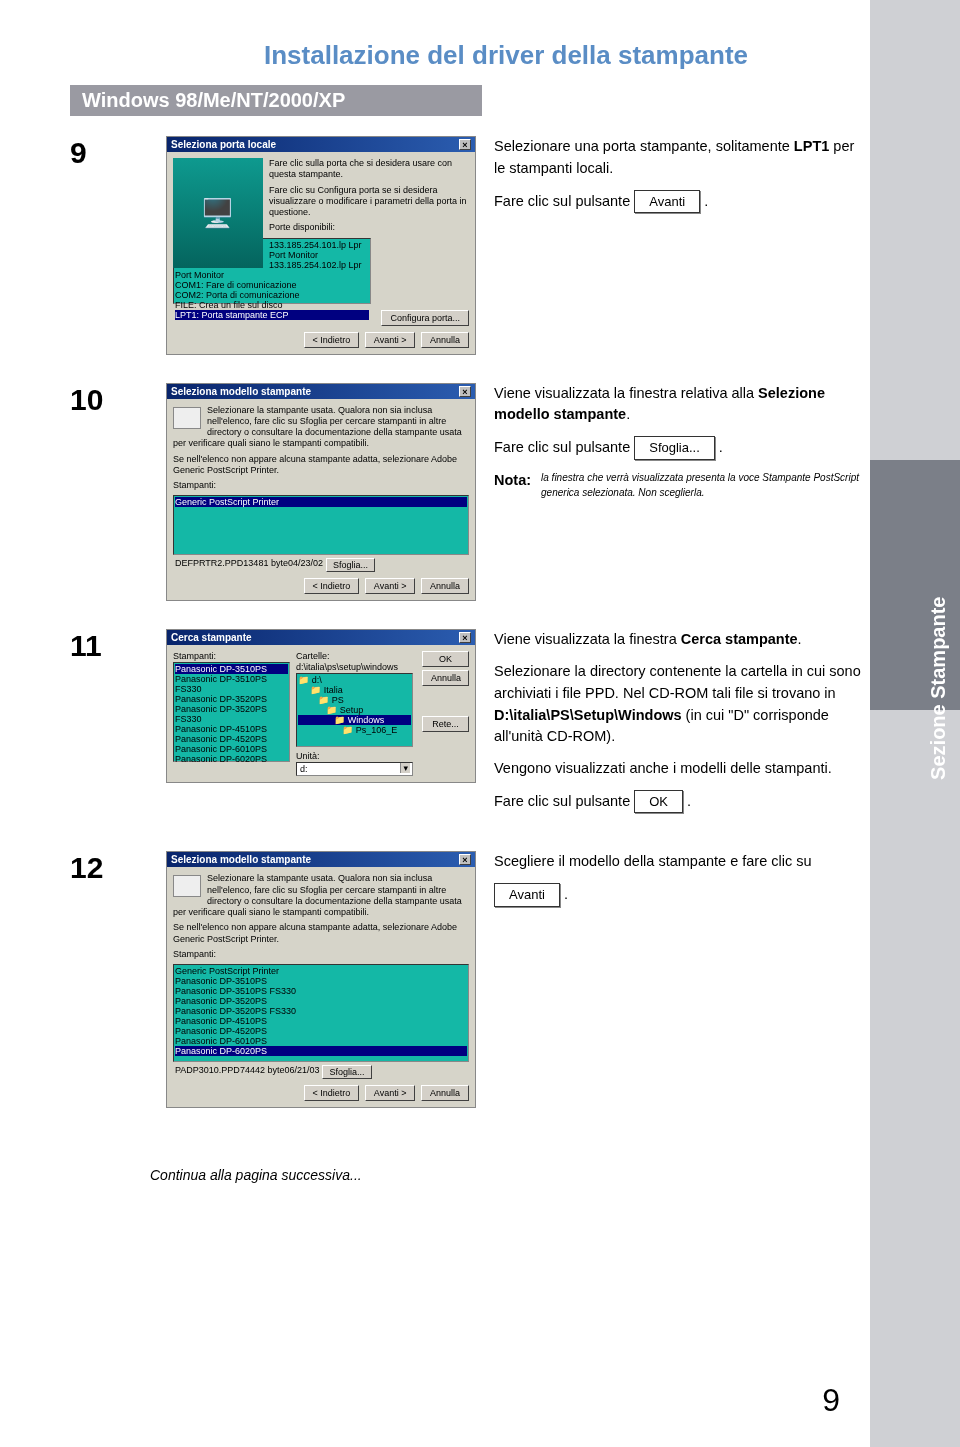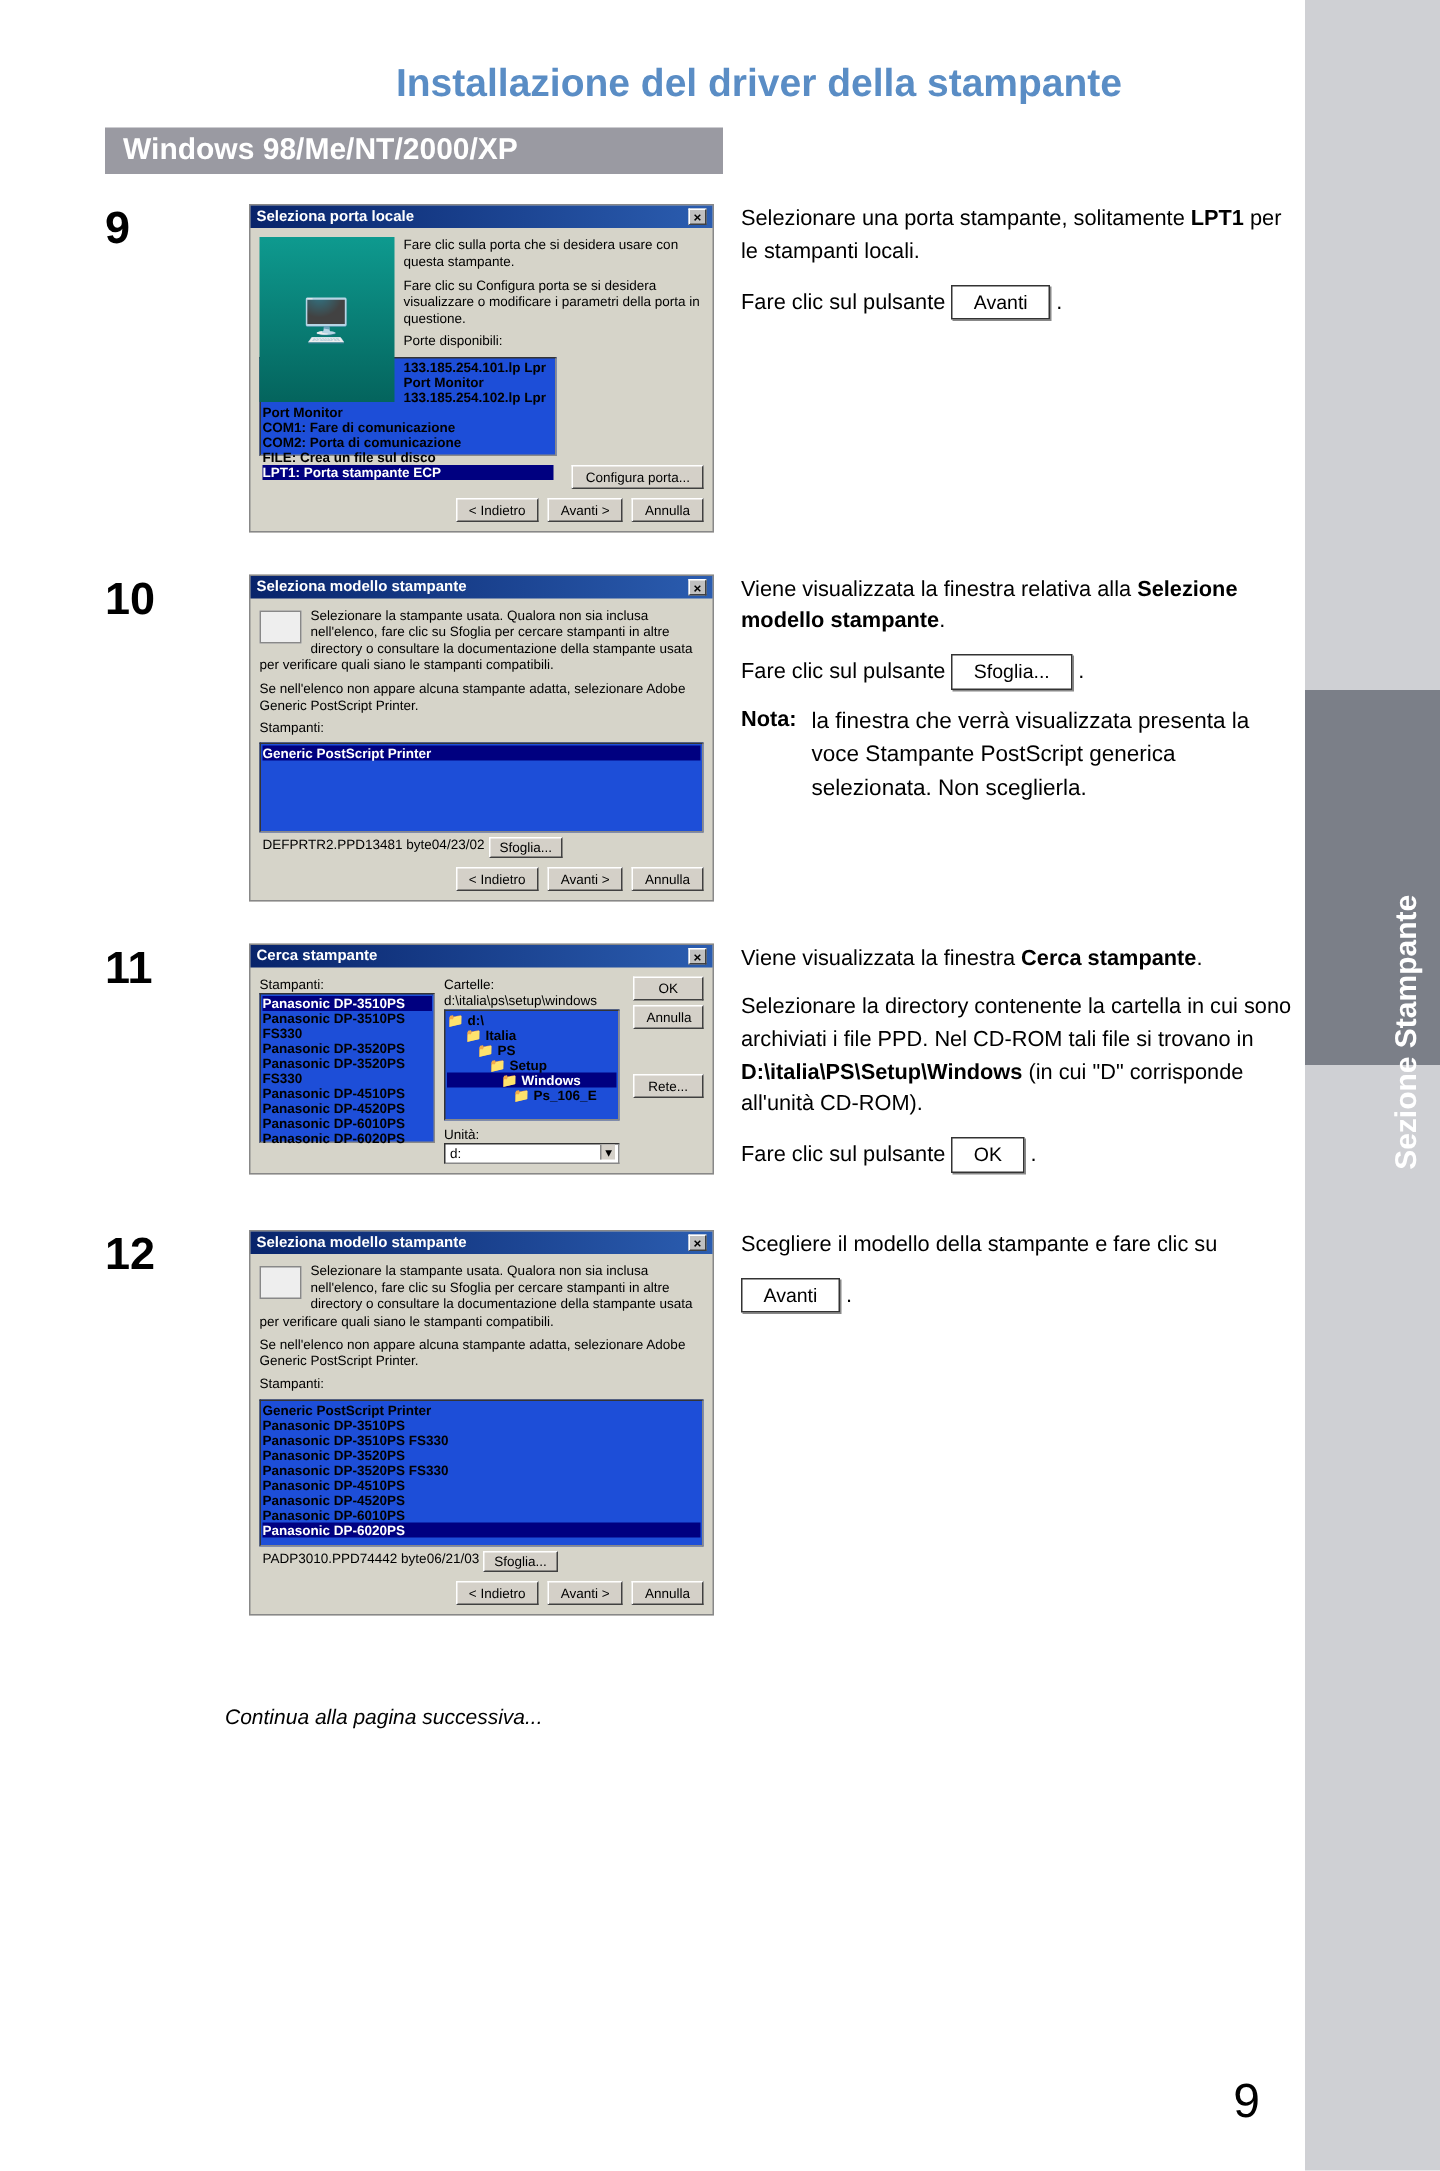--- a/index.html
+++ b/index.html
@@ -103,25 +103,24 @@
   .illus {
     float: left;
     width: 90px; height: 110px;
     background: linear-gradient(#0e9a8f,#04645d);
     margin-right: 6px;
     display:flex; align-items:center; justify-content:center;
     color:#fff; font-size: 28px;
   }
   .dlg-text { font-size: 9px; line-height: 1.25; margin-bottom: 4px; }
   .listbox {
-    background: #1d4ed8;
+    background: #14b8a6;
     border: 1px inset #888;
     font-size: 9px;
     padding: 1px;
-    font-weight: bold;
   }
   .listbox .sel { background: #000080; color: #fff; }
   .btnrow {
     clear: both;
     text-align: right;
     padding-top: 6px;
   }
   .winbtn {
     display: inline-block;
     background: #d4d0c8;
@@ -144,21 +143,21 @@
     display: inline-block;
     border: 1px solid #333;
     padding: 1px 14px;
     font-size: 13px;
     box-shadow: 1px 1px 0 #888;
     background: #fff;
     vertical-align: baseline;
   }
   .note-row { display: flex; gap: 10px; margin-top: 6px; }
   .note-label { font-weight: bold; flex-shrink: 0; }
-  .note-text { font-size: 15px; }
+  .note-text { font-style: italic; font-size: 10px; }
   .printer-icon {
     float: left;
     width: 28px; height: 22px;
     margin: 2px 6px 0 0;
     background: #eee;
     border: 1px solid #888;
   }
   .filerow {
     display: flex;
     justify-content: flex-start;
@@ -347,20 +346,21 @@
       </div>
     </div>
 
     <div class="instruction">
       <p>
         <span>Viene visualizzata la finestra </span><span class="bold">Cerca stampante</span>.
       </p>
       <p>
         <span>Selezionare la directory contenente la cartella in cui sono archiviati i file PPD. Nel CD-ROM tali file si trovano in </span><span class="bold">D:\italia\PS\Setup\Windows</span><span> (in cui "D" corrisponde all'unità CD-ROM).</span>
       </p>
+      <p>Vengono visualizzati anche i modelli delle stampanti.</p>
       <p>
         <span>Fare clic sul pulsante </span>
         <span class="uibtn">OK</span> .
       </p>
     </div>
   </div>
 
   <div class="step">
     <div class="step-num">12</div>
 

